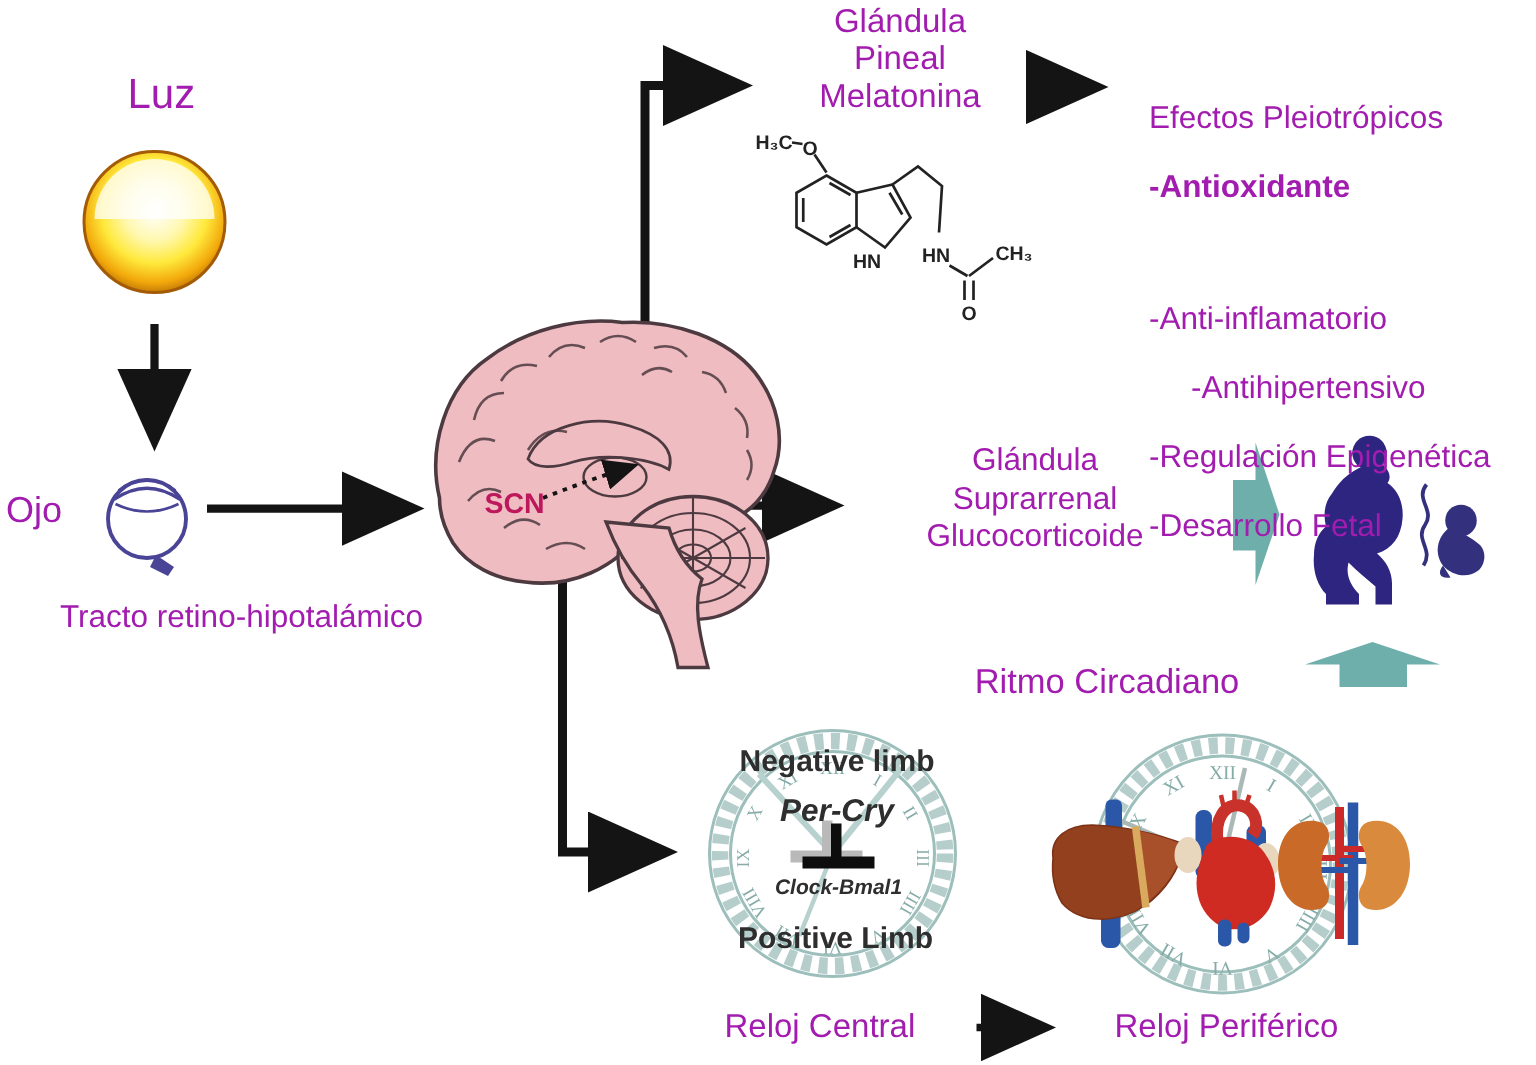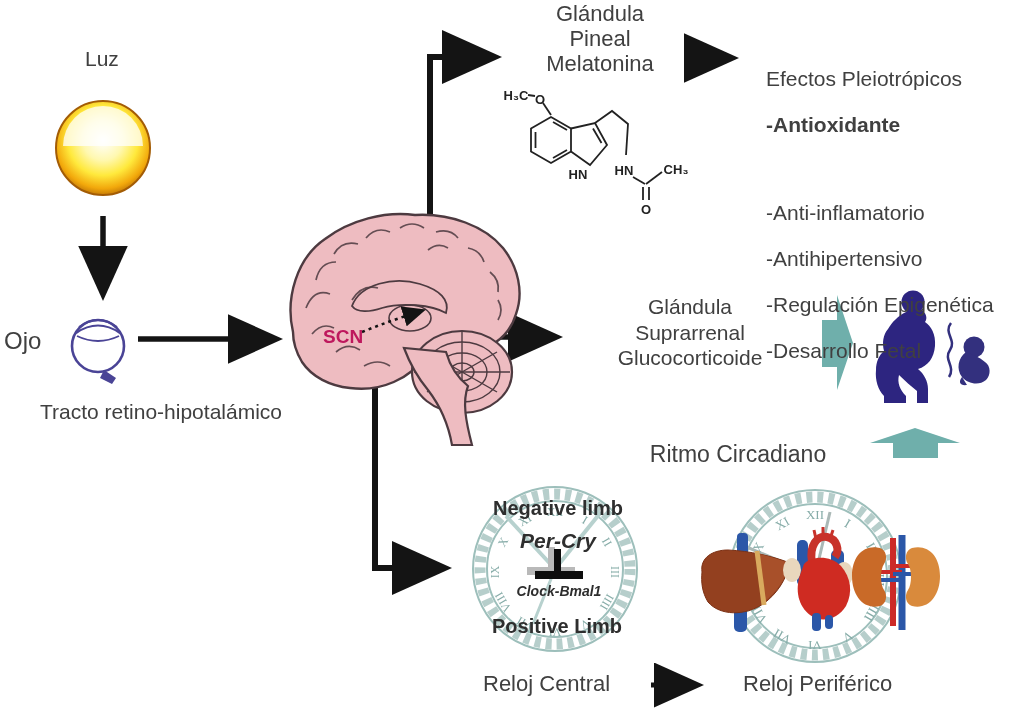--- a/index.html
+++ b/index.html
@@ -1,19 +1,19 @@
 <!DOCTYPE html>
 <html><head>
 <meta charset="utf-8">
 <style>
   html,body{margin:0;padding:0;background:#fff;}
   #stage{position:relative;width:1024px;height:710px;background:#ffffff;overflow:hidden;
          font-family:"Liberation Sans",sans-serif;}
   svg{position:absolute;left:0;top:0;}
-  .lbl{position:absolute;color:#404040;white-space:pre-line;line-height:1.16;}
+  .lbl{position:absolute;color:#a21caf;white-space:pre-line;line-height:1.16;}
   .c{transform:translateX(-50%);text-align:center;}
   .clockword{color:#2e2e2e;font-weight:700;}
   .ital{font-style:italic;font-weight:700;}
   .chem{position:absolute;color:#222;font-size:13px;font-weight:600;
         font-family:"Liberation Sans",sans-serif;transform:translate(-50%,-50%);}
 </style>
 </head>
 <body>
 
 <div id="stage">
@@ -214,34 +214,34 @@
              C876,362 879,355 884,351 C882,343 883,335 888,329 C892,322 898,316 906,312 Z"></path>
   </g>
   <g>
     <path d="M951,323 C943,333 957,340 950,350 C943,360 956,366 949,377" fill="none" stroke="#33307e" stroke-width="2.5"></path>
     <circle cx="974" cy="347" r="10.5" fill="#33307e"></circle>
     <path d="M966,352 C958,358 956,369 962,377 C968,384 979,386 986,380 C991,375 991,366 985,362
              C979,357 972,354 966,352 Z M962,377 C958,382 960,386 967,385 Z" fill="#33307e"></path>
   </g>
 </svg>
 
-<div class="lbl" style="left:85px;top:47px;font-size:21px;">Luz</div>
+<div class="lbl" style="left:85px;top:47px;font-size:28px;">Luz</div>
 <div class="lbl" style="left:4px;top:327px;font-size:24px;">Ojo</div>
 <div class="lbl" style="left:40px;top:400px;font-size:21px;">Tracto retino-hipotalámico</div>
 <div class="lbl" style="left:323px;top:326px;font-size:19px;font-weight:700;color:#be185d;">SCN</div>
 
 <div class="lbl c" style="left:600px;top:1px;font-size:22px;line-height:25px;">Glándula
 Pineal
 Melatonina</div>
 
 <div class="lbl" style="left:766px;top:46px;">
   <div style="font-size:21px;line-height:27.5px;">Efectos Pleiotrópicos</div>
   <div style="font-size:21px;line-height:27.5px;font-weight:bold;">-Antioxidante</div>
   <div style="font-size:21px;line-height:27.5px;margin-top:42px;">-Anti-inflamatorio</div>
-  <div style="font-size:21px;line-height:27.5px;">-Antihipertensivo</div>
+  <div style="font-size:21px;line-height:27.5px;margin-left:28px;">-Antihipertensivo</div>
   <div style="font-size:21px;line-height:27.5px;">-Regulación Epigenética</div>
   <div style="font-size:21px;line-height:27.5px;">-Desarrollo Fetal</div>
 </div>
 
 <div class="lbl c" style="left:690px;top:294px;font-size:21px;line-height:25.5px;">Glándula
 Suprarrenal
 Glucocorticoide</div>
 <div class="lbl c" style="left:704px;top:441px;font-size:23px;margin-left:34px;">Ritmo Circadiano</div>
 
 <div class="lbl c clockword" style="left:558px;top:497px;font-size:20px;">Negative limb</div>

